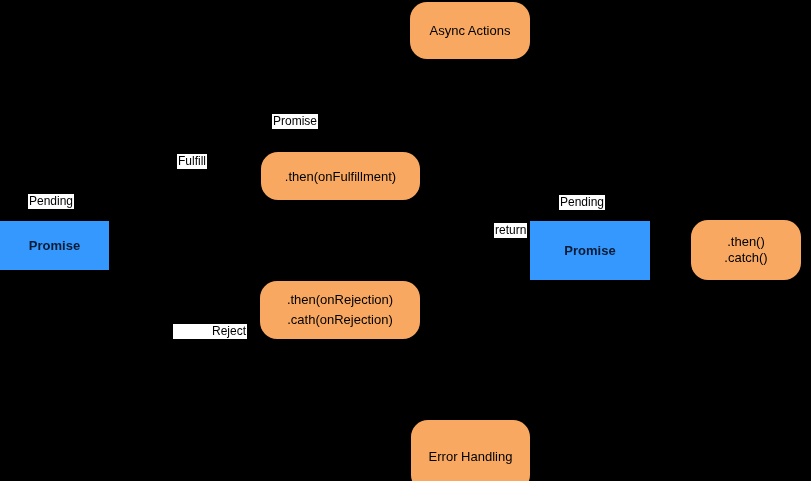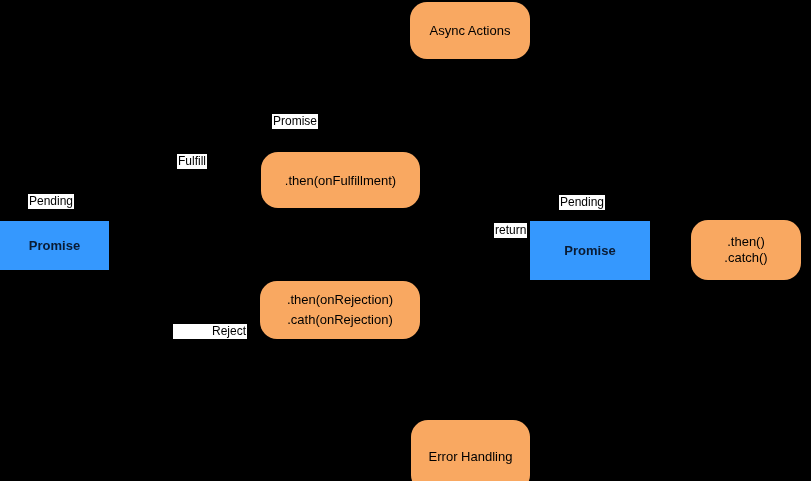--- a/index.html
+++ b/index.html
@@ -25,21 +25,21 @@
     font-size: 13px;
     color: #000000;
     box-sizing: border-box;
   }
   .node.orange { background: #F9A861; border-radius: 17px; }
   .node.blue   { background: #3598FE; font-weight: bold; color: #0A1B33; }
   .node .line  { display: block; }
 
   
   #n-async-actions      { left: 410px; top: 2px;   width: 120px; height: 57px; }
-  #n-then-onfulfillment { left: 261px; top: 152px; width: 159px; height: 56px; }
+  #n-then-onfulfillment { left: 261px; top: 152px; width: 159px; height: 48px; }
   #n-promise-left       { left: 0px;   top: 221px; width: 109px; height: 49px; }
   #n-then-onrejection   { left: 260px; top: 281px; width: 160px; height: 58px; }
   #n-promise-right      { left: 530px; top: 221px; width: 120px; height: 59px; }
   #n-then-catch         { left: 691px; top: 220px; width: 110px; height: 60px; }
   #n-error-handling     { left: 411px; top: 420px; width: 119px; height: 72px; }
 
   #n-then-onrejection .line { line-height: 20px; }
   #n-then-catch .line       { line-height: 16px; }
 
   .edge-label {

